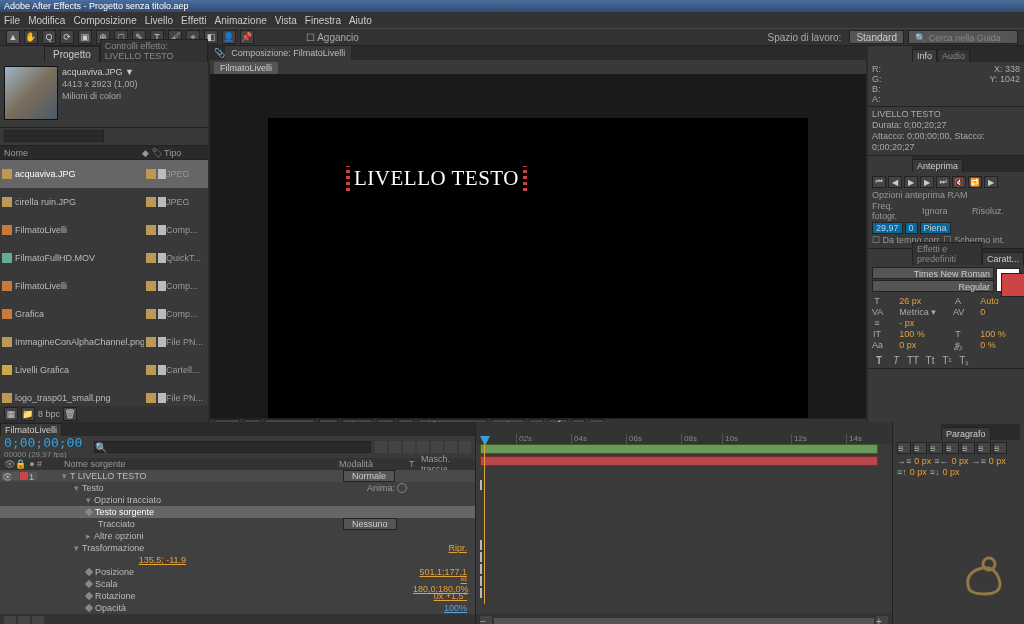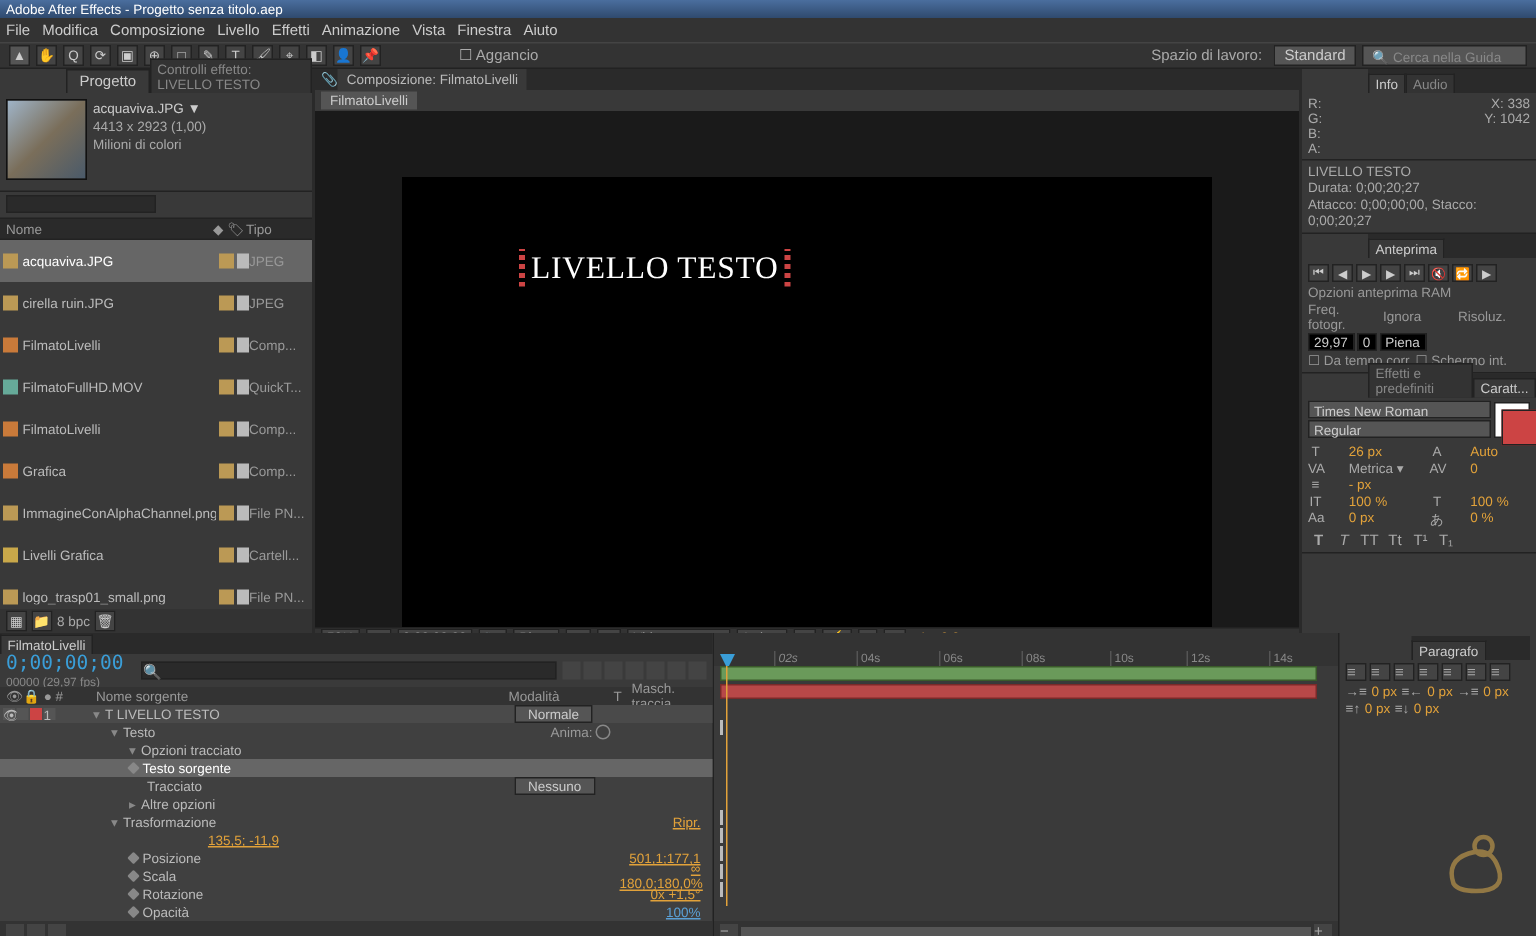--- a/index.html
+++ b/index.html
@@ -60,23 +60,23 @@
 .r-panel { border-bottom: 1px solid #222; }
 .r-info { height: 44px; padding: 2px 4px; font-size: 9px; color: #aaa; display: flex; gap: 6px; }
 .r-info .rgb { line-height: 10px; }
 .r-info .xy { text-align: right; flex: 1; line-height: 10px; }
 .r-compinfo { padding: 2px 4px; font-size: 9px; color: #aaa; line-height: 11px; border-top: 1px solid #222; }
 .r-preview { padding: 2px 4px; }
 .r-prev-btns { display: flex; gap: 2px; margin: 2px 0; }
 .r-prev-btn { width: 14px; height: 12px; background: #444; border: 1px solid #222; display: flex; align-items: center; justify-content: center; font-size: 8px; color: #ccc; cursor: pointer; }
 .r-row { display: flex; align-items: center; gap: 2px; font-size: 9px; color: #999; margin: 1px 0; }
 .r-row .lbl { flex: 1; }
-.r-row .val { background: #000000; border: 1px solid #222; padding: 0 3px; color: #ccc; }
+.r-row .val { background: #0369a1; border: 1px solid #222; padding: 0 3px; color: #ccc; }
 .r-char { padding: 2px 4px; }
-.r-font-row { display: flex; gap: 2px; margin-bottom: 0; align-items: center; }
+.r-font-row { display: flex; gap: 2px; margin-bottom: 0; align-items: center; text-align: right; }
 .r-font-dd { flex: 1; background: #555; border: 1px solid #222; color: #ccc; font-size: 9px; height: 12px; line-height: 12px; padding: 0 3px; }
 .r-swatch { width: 24px; height: 24px; background: #fff; border: 1px solid #222; position: relative; }
 .r-swatch::after { content: ""; position: absolute; right: -6px; bottom: -6px; width: 22px; height: 22px; background: #c44; border: 1px solid #222; }
 .r-char-grid { display: grid; grid-template-columns: auto auto auto auto; gap: 1px 3px; font-size: 9px; color: #aaa; margin-top: 4px; }
 .r-char-grid .ic { width: 10px; text-align: center; }
 .r-char-grid .num { color: #e2a23a; }
 .r-t-row { display: flex; gap: 3px; margin-top: 2px; font-size: 10px; color: #aaa; }
 .r-t-btn { width: 14px; text-align: center; cursor: pointer; }
 .timeline-area { height: 200px; background: #383838; display: flex; flex-direction: column; }
 .tl-tabs { height: 14px; background: #2a2a2a; display: flex; align-items: flex-end; }
@@ -532,21 +532,21 @@
         <div class="b"></div>
       </div>
     </div>
     <div class="tl-right">
       <div class="tl-ruler" id="tl-ruler">
         <div class="tl-playhead"></div>
       <div class="mark" style="left: 40px; font-style: italic;">02s</div>
           <div class="mark" style="left: 95px;">04s</div>
           <div class="mark" style="left: 150px;">06s</div>
           <div class="mark" style="left: 205px;">08s</div>
-          <div class="mark" style="left: 264px; text-align: center;">10s</div>
+          <div class="mark" style="left: 246px; text-align: center;">10s</div>
           <div class="mark" style="left: 315px;">12s</div>
           <div class="mark" style="left: 370px;">14s</div>
         </div>
       <div class="tl-playhead-line"></div>
       <div class="tl-track-area">
         <div class="tl-track green" style="top:0;width:398px"></div>
         <div class="tl-track red" style="top:12px;width:398px"></div>
         <div class="tl-keyline" style="top:36px;height:10px"></div>
         <div class="tl-keyline" style="top:96px;height:10px"></div>
         <div class="tl-keyline" style="top:108px;height:10px"></div>

